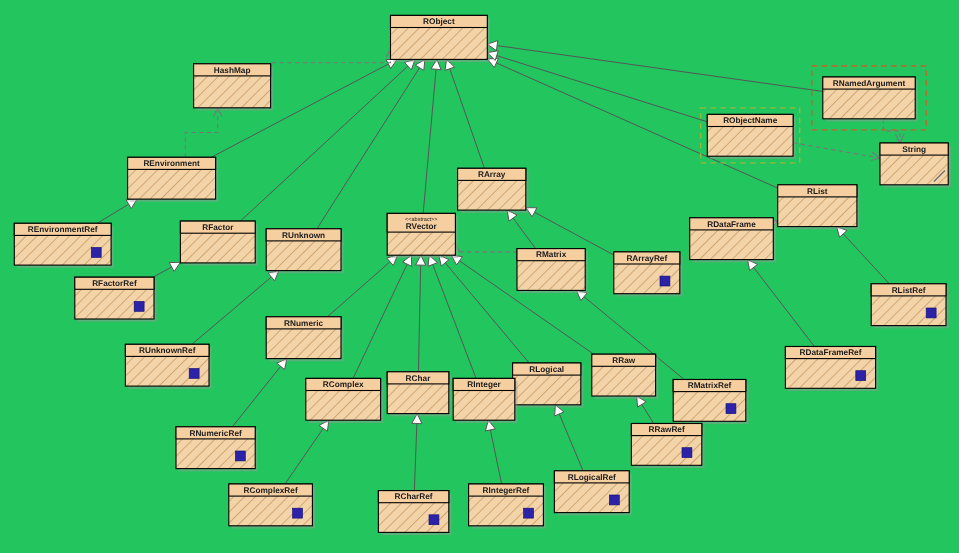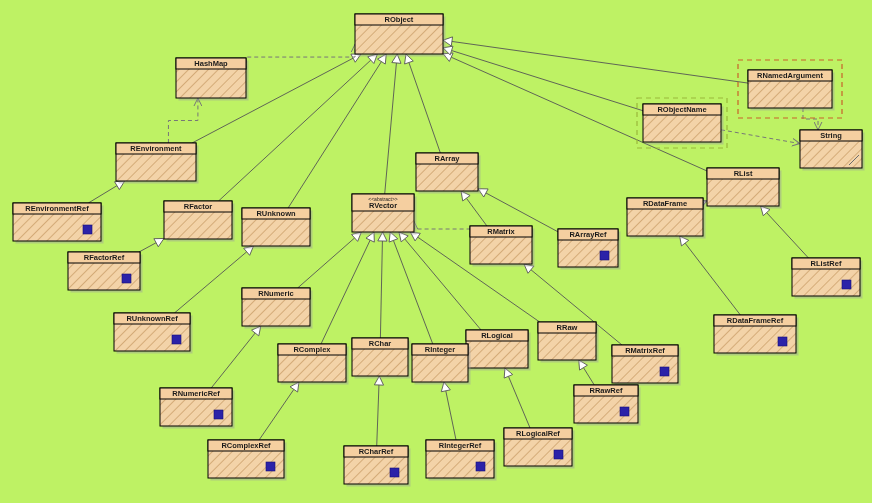--- a/index.html
+++ b/index.html
@@ -1,17 +1,17 @@
 <!DOCTYPE html>
 <html><head>
 <meta charset="utf-8">
 <style>
   html,body{margin:0;padding:0;background:#ffffff;}
   body{width:872px;height:503px;overflow:hidden;font-family:"Liberation Sans",sans-serif;}
-  #diagram{position:relative;width:872px;height:503px;background:#bef264;}
+  #diagram{position:relative;width:872px;height:503px;background:#22c55e;}
   svg{display:block;}
   .cls-name{font-family:"Liberation Sans",sans-serif;font-size:7.5px;font-weight:bold;fill:#1a1a1a;text-anchor:middle;dominant-baseline:middle;}
   .cls-stereo{font-family:"Liberation Sans",sans-serif;font-size:5px;fill:#1a1a1a;text-anchor:middle;dominant-baseline:middle;}
 </style>
 </head>
 <body>
 
 <div id="diagram">
   <svg id="svg-root" width="872" height="503">
     <defs>

